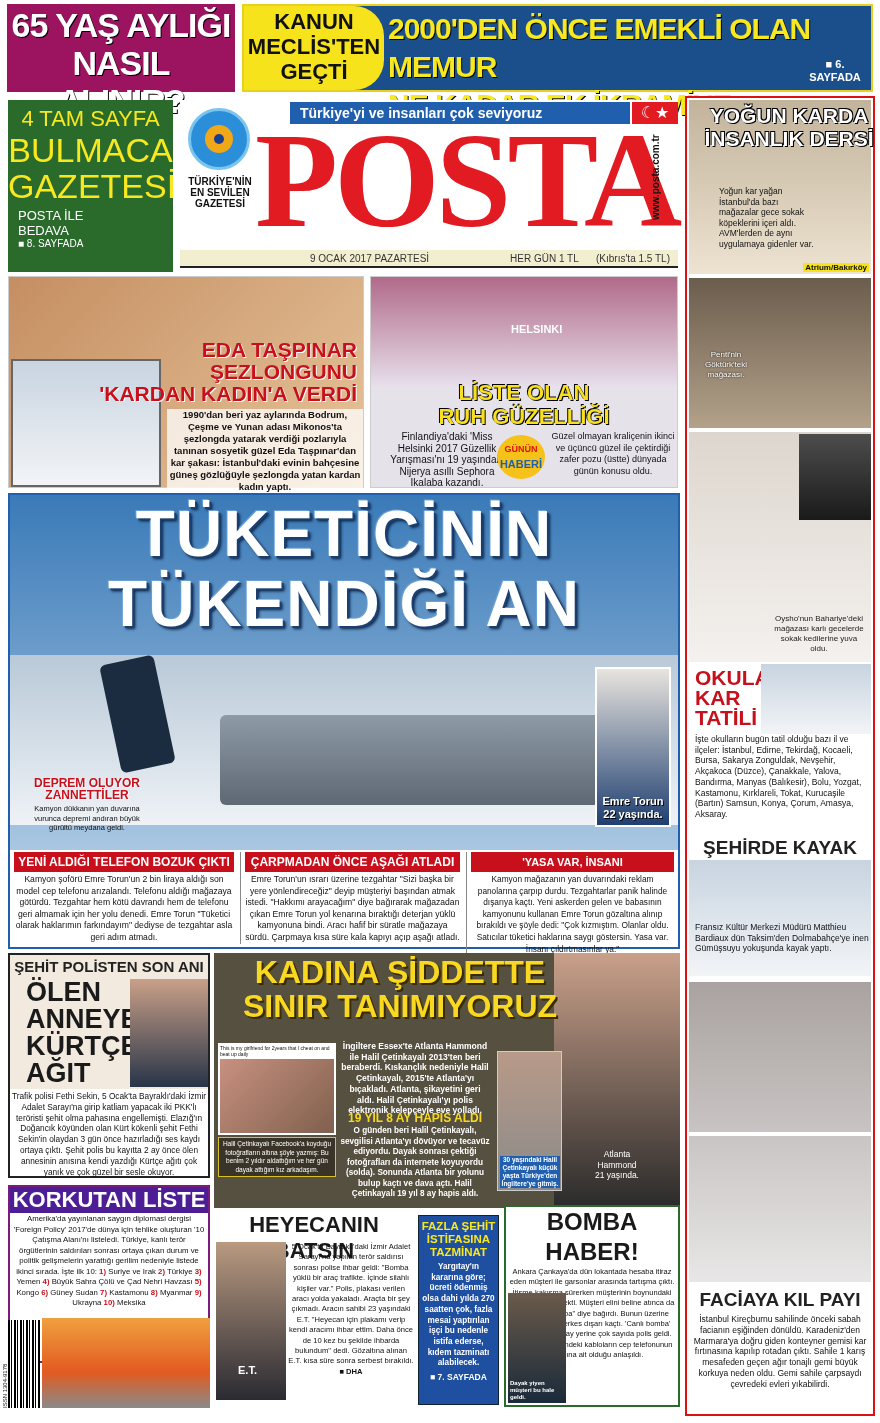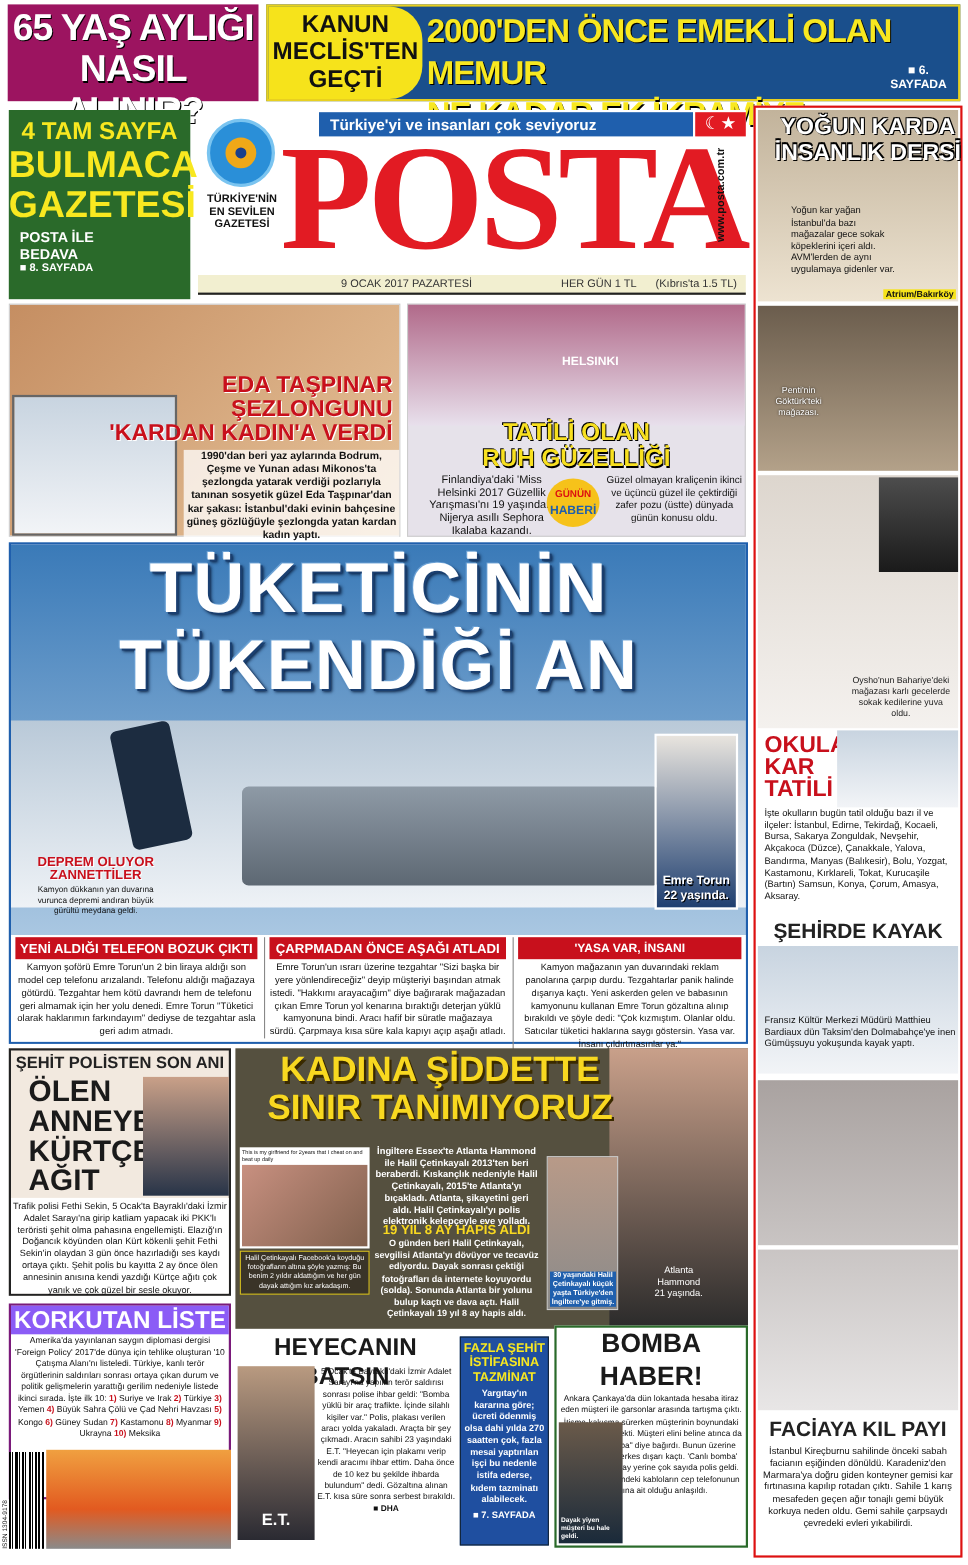--- a/index.html
+++ b/index.html
@@ -10,21 +10,21 @@
 #b65{left:7px;top:4px;width:228px;height:88px;background:#9c1460}
 #b65 .t{color:#fff;font-size:34px;line-height:38px;font-weight:bold;text-align:center;padding-top:2px;letter-spacing:-1px;text-shadow:1px 1px 0 #000}
 #b65 .s{color:#fff;font-size:11px;font-weight:bold;text-align:center}
 #bmemur{left:242px;top:4px;width:631px;height:88px;background:#1a4f8c;border:2px solid #e8d020}
 #bmemur .kanun{position:absolute;left:0;top:0;width:140px;height:84px;background:#f6e31b;border-radius:0 30px 30px 0}
 #bmemur .kanun div{font-size:22px;line-height:25px;font-weight:bold;text-align:center;color:#111;padding-top:3px}
 #bmemur .h{position:absolute;left:144px;top:4px;width:480px;color:#f8e820;font-size:30px;line-height:38px;font-weight:bold;letter-spacing:-1px;text-shadow:1px 1px 0 #000}
 #bmemur .s{position:absolute;right:6px;bottom:6px;color:#fff;font-size:11px;font-weight:bold;text-align:center;line-height:13px}
 
 #bulmaca{left:8px;top:100px;width:165px;height:172px;background:#2a6a2a}
-#bulmaca div{color:#f8e820;text-align:center;font-weight:bold}
+#bulmaca div{color:#f8e820;text-align:center;font-weight:normal}
 
 #mast{left:180px;top:100px;width:498px;height:172px;background:#fff}
 .slogan{left:110px;top:2px;width:340px;height:22px;background:#1f5fad;color:#fff;font-size:14px;font-weight:bold;padding-left:10px;line-height:22px}
 .flag{left:452px;top:2px;width:46px;height:22px;background:#e21b23;color:#fff;font-size:16px;text-align:center;line-height:22px}
 .logo{left:75px;top:10px;font-family:"Liberation Serif",serif;font-size:136px;font-weight:bold;color:#e21b23;letter-spacing:-4px;line-height:140px}
 .eye{left:8px;top:8px;width:62px;height:62px;border-radius:50%;background:#2a8fd8;border:3px solid #7ac4f0}
 .eye:before{content:"";position:absolute;left:14px;top:14px;width:28px;height:28px;border-radius:50%;background:#f0a818}
 .eye:after{content:"";position:absolute;left:23px;top:23px;width:10px;height:10px;border-radius:50%;background:#1a3f8c}
 .dateline{left:0;top:150px;width:498px;height:18px;background:#f2efd0;border-bottom:2px solid #222;font-size:10px;color:#333;line-height:18px}
 
@@ -87,21 +87,21 @@
     <div>'KARDAN KADIN'A VERDİ</div>
   </div>
   <div class="abs body center" style="left:158px;top:132px;width:196px;font-size:9.5px;line-height:12px;font-weight:bold;background:rgba(255,255,255,.75)">1990'dan beri yaz aylarında Bodrum, Çeşme ve Yunan adası Mikonos'ta şezlongda yatarak verdiği pozlarıyla tanınan sosyetik güzel Eda Taşpınar'dan kar şakası: İstanbul'daki evinin bahçesine güneş gözlüğüyle şezlongda yatan kardan kadın yaptı.</div>
 </div>
 
 <div class="abs" style="left:370px;top:276px;width:308px;height:212px;border:1px solid #ccc;background:#e6e2ea">
   <div class="abs" style="left:0;top:0;width:306px;height:110px;background:linear-gradient(180deg,#b16a8a,#e8e0ec)">
     <div class="abs" style="left:140px;top:46px;font-size:11px;color:#fff;font-weight:bold">HELSINKI</div>
   </div>
   <div class="abs center" style="left:0;top:104px;width:306px;color:#f8e020;font-weight:bold;font-size:22px;line-height:24px;text-shadow:1px 1px 0 #000,-1px -1px 0 #000">
-    <div>TATİLİ OLAN</div>
+    <div>LİSTE OLAN</div>
     <div>RUH GÜZELLİĞİ</div>
   </div>
   <div class="abs center cap" style="left:16px;top:154px;width:120px;font-size:10px;line-height:11.5px">Finlandiya'daki 'Miss Helsinki 2017 Güzellik Yarışması'nı 19 yaşındaki Nijerya asıllı Sephora Ikalaba kazandı.</div>
   <div class="abs center" style="left:126px;top:158px;width:48px;height:44px;border-radius:50%;background:#f6c21a;font-weight:bold;line-height:15px;padding-top:7px">
     <div style="font-size:9px;color:#d11">GÜNÜN</div>
     <div style="font-size:11px;color:#1f5fad">HABERİ</div>
   </div>
   <div class="abs center cap" style="left:178px;top:154px;width:128px;font-size:9px;line-height:11.5px">Güzel olmayan kraliçenin ikinci ve üçüncü güzel ile çektirdiği zafer pozu (üstte) dünyada günün konusu oldu.</div>
 </div>
 
@@ -213,21 +213,21 @@
   <div class="abs center" style="left:4px;top:184px;width:118px;color:#fff;font-size:6.5px;line-height:8.5px;border:1px solid #d8c020;padding:2px;background:#3a3428">Halil Çetinkayalı Facebook'a koyduğu fotoğrafların altına şöyle yazmış: Bu benim 2 yıldır aldattığım ve her gün dayak attığım kız arkadaşım.</div>
   <div class="abs center" style="left:126px;top:88px;width:150px;color:#fff;font-size:8.5px;line-height:10.7px;font-weight:bold">İngiltere Essex'te Atlanta Hammond ile Halil Çetinkayalı 2013'ten beri beraberdi. Kıskançlık nedeniyle Halil Çetinkayalı, 2015'te Atlanta'yı bıçakladı. Atlanta, şikayetini geri aldı. Halil Çetinkayalı'yı polis elektronik kelepçeyle eve yolladı.</div>
   <div class="abs center" style="left:126px;top:158px;width:150px;color:#f8d820;font-size:12px;font-weight:bold">19 YIL 8 AY HAPİS ALDI</div>
   <div class="abs center" style="left:126px;top:173px;width:150px;color:#fff;font-size:8.2px;line-height:10.5px;font-weight:bold">O günden beri Halil Çetinkayalı, sevgilisi Atlanta'yı dövüyor ve tecavüz ediyordu. Dayak sonrası çektiği fotoğrafları da internete koyuyordu (solda). Sonunda Atlanta bir yolunu bulup kaçtı ve dava açtı. Halil Çetinkayalı 19 yıl 8 ay hapis aldı.</div>
   <div class="abs" style="left:283px;top:98px;width:65px;height:140px;background:linear-gradient(180deg,#b89a88,#8a8a8a);border:1px solid #ccc">
     <div class="abs center" style="left:2px;bottom:2px;width:60px;font-size:6.5px;line-height:8px;background:#1f5fad;color:#fff;font-weight:bold">30 yaşındaki Halil Çetinkayalı küçük yaşta Türkiye'den İngiltere'ye gitmiş.</div>
   </div>
 </div>
 
 <div class="abs" style="left:8px;top:1185px;width:202px;height:178px;border:2px solid #7a1a7a;background:#fff">
-  <div class="center" style="background:#8b5cf6;color:#fff;font-weight:bold;font-size:22px;line-height:26px">KORKUTAN LİSTE</div>
+  <div class="center" style="background:#4c1d95;color:#fff;font-weight:bold;font-size:22px;line-height:26px">KORKUTAN LİSTE</div>
   <div class="center" style="font-size:7.8px;line-height:10.5px;padding:1px 2px">
     <span>Amerika'da yayınlanan saygın diplomasi dergisi 'Foreign Policy' 2017'de dünya için tehlike oluşturan '10 Çatışma Alanı'nı listeledi. Türkiye, kanlı terör örgütlerinin saldırıları sonrası ortaya çıkan durum ve politik gelişmelerin yarattığı gerilim nedeniyle listede ikinci sırada. İşte ilk 10:</span>
     <span><b style="color:#c8101c">1)</b> <span>Suriye ve Irak</span></span>
     <span><b style="color:#c8101c">2)</b> <span>Türkiye</span></span>
     <span><b style="color:#c8101c">3)</b> <span>Yemen</span></span>
     <span><b style="color:#c8101c">4)</b> <span>Büyük Sahra Çölü ve Çad Nehri Havzası</span></span>
     <span><b style="color:#c8101c">5)</b> <span>Kongo</span></span>
     <span><b style="color:#c8101c">6)</b> <span>Güney Sudan</span></span>
     <span><b style="color:#c8101c">7)</b> <span>Kastamonu</span></span>
     <span><b style="color:#c8101c">8)</b> <span>Myanmar</span></span>
@@ -235,21 +235,21 @@
     <span><b style="color:#c8101c">10)</b> <span>Meksika</span></span>
   </div>
 </div>
 <div class="abs" style="left:8px;top:1320px;width:32px;height:88px;background:repeating-linear-gradient(90deg,#000 0 2px,#fff 2px 3px,#000 3px 4px,#fff 4px 6px)"></div>
 <div class="abs" style="left:2px;top:1320px;font-size:6px;writing-mode:vertical-rl;transform:rotate(180deg);height:88px">ISSN 1304-9178</div>
 <div class="abs" style="left:42px;top:1318px;width:168px;height:90px;background:linear-gradient(180deg,#f0a040,#e25a20 60%,#8a8a8a)"></div>
 
 <div class="abs" style="left:214px;top:1212px;width:200px;height:200px">
   <div class="center story-h" style="font-size:22px;color:#1a1a1a;line-height:26px">HEYECANIN BATSIN</div>
   <div class="abs" style="left:2px;top:30px;width:70px;height:158px;background:linear-gradient(180deg,#b99a80,#2a2a32)">
-    <div class="abs" style="left:22px;bottom:10px;color:#fff;font-size:15px;font-weight:bold">E.T.</div>
+    <div class="abs" style="left:22px;bottom:24px;color:#fff;font-size:11px;font-weight:bold">E.T.</div>
   </div>
   <div class="abs center" style="left:74px;top:30px;width:126px;font-size:7.6px;line-height:10.4px">
     <span>5 Ocak'ta Bayraklı'daki İzmir Adalet Sarayı'na yapılan terör saldırısı sonrası polise ihbar geldi: "Bomba yüklü bir araç trafikte. İçinde silahlı kişiler var." Polis, plakası verilen aracı yolda yakaladı. Araçta bir şey çıkmadı. Aracın sahibi 23 yaşındaki E.T. "Heyecan için plakamı verip kendi aracımı ihbar ettim. Daha önce de 10 kez bu şekilde ihbarda bulundum" dedi. Gözaltına alınan E.T. kısa süre sonra serbest bırakıldı.</span> <b>■ DHA</b>
   </div>
 </div>
 
 <div class="abs" style="left:418px;top:1215px;width:81px;height:190px;background:#1f4fa0;border:1px solid #123">
   <div class="center story-h" style="color:#f8e820;font-size:11.5px;line-height:13px;padding-top:4px">
     <div>FAZLA ŞEHİT</div>
     <div>İSTİFASINA</div>

